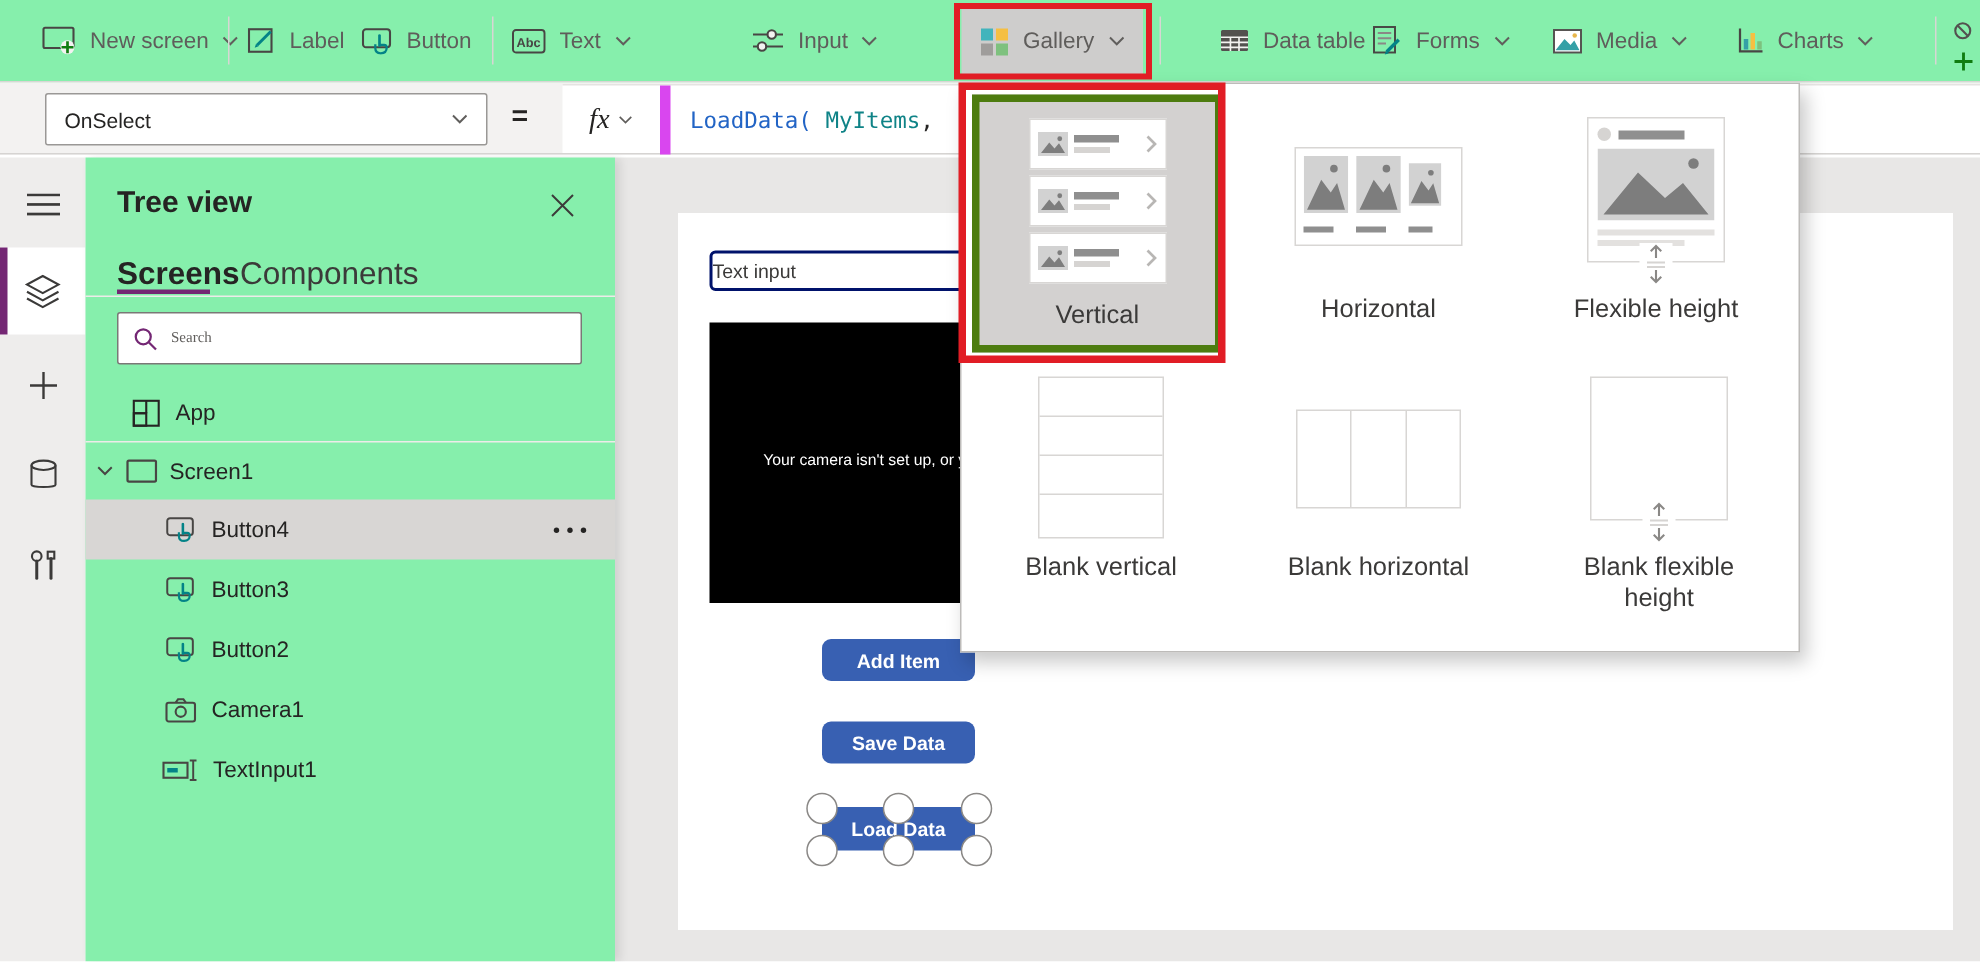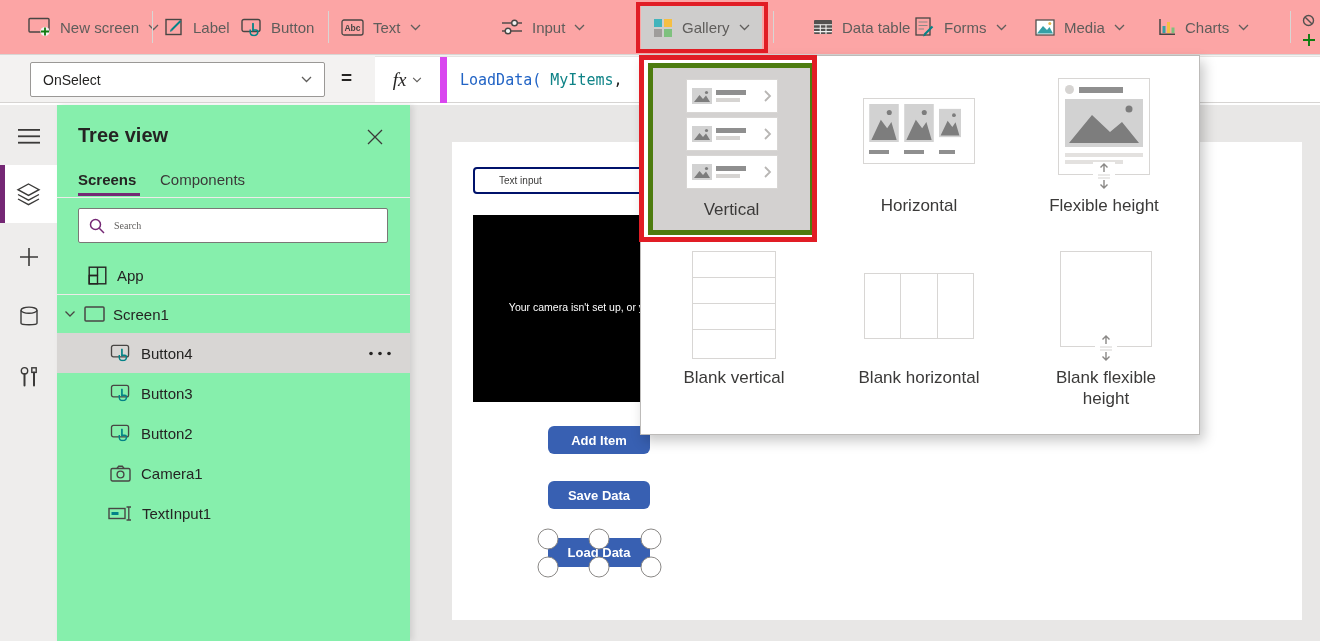--- a/index.html
+++ b/index.html
@@ -2,21 +2,21 @@
 <html><head>
 <meta charset="utf-8">
 <style>
   * { margin:0; padding:0; box-sizing:border-box; }
   html,body { width:1320px; height:641px; overflow:hidden; }
   body { font-family:"Liberation Sans", sans-serif; background:#fff; position:relative; }
   .abs { position:absolute; }
 
   
   .toolbar { position:absolute; left:0; top:0; width:1320px; height:55px;
-             background:#fca5a5; border-bottom:1px solid #d8d6d4; z-index:10; }
+             background:#86efac; border-bottom:1px solid #d8d6d4; z-index:10; }
   .tb-item { position:absolute; top:0; height:54px; display:flex; align-items:center;
              gap:9px; color:#5f5d5b; font-size:15px; cursor:default; white-space:nowrap; }
   .tb-div { position:absolute; top:11px; width:1px; height:32px; background:#d8d6d4; }
   .tb-gallery { background:#cecdcc; padding:0 12px; top:4px; height:47px; }
 
   
   .fbar { position:absolute; left:0; top:55px; width:1320px; height:48px;
           background:#f3f2f1; border-bottom:1px solid #d6d4d2; z-index:10; }
   .prop-select { position:absolute; left:30px; top:7px; width:295px; height:35px;
                  background:#fff; border:1px solid #9a9896; border-radius:2px;
@@ -38,40 +38,40 @@
   .rail { position:absolute; left:0; top:105px; width:57px; height:536px; background:#eeedec; z-index:5; }
   .rail-btn { position:absolute; left:0; width:57px; height:58px; display:flex; align-items:center; justify-content:center; }
   .rail-sel { background:#fff; }
   .rail-selbar { position:absolute; left:0; top:0; width:5px; height:100%; background:#742774; }
 
   
   .tree { position:absolute; left:57px; top:105px; width:353px; height:536px; background:#86efac;
           box-shadow:3px 0 6px rgba(0,0,0,.10); z-index:6; }
   .tree-title { position:absolute; left:21px; top:19px; font-size:20px; font-weight:600; color:#252423; }
   .tree-close { position:absolute; left:308px; top:22px; width:20px; height:20px; display:flex; align-items:center; justify-content:center; }
-  .tab { position:absolute; top:66px; font-size:15px; color:#3b3a39; }
+  .tab { position:absolute; top:66px; font-size:21px; color:#3b3a39; }
   .tab-active { font-weight:700; color:#252423; }
   .tab-underline { position:absolute; left:21px; top:88px; width:62px; height:3px; background:#742774; }
   .tree-hdiv { position:absolute; left:0; width:353px; height:1px; background:#edebe9; }
   .search-box { position:absolute; left:21px; top:103px; width:310px; height:35px; background:#fff;
                 border:1px solid #7a7876; border-radius:2px; display:flex; align-items:center; padding:0 10px; gap:9px; }
   .search-box input { border:none; outline:none; font-size:10px; color:#605e5c; width:240px;
                       font-family:Liberation Serif, serif; background:transparent; }
   .search-box input::placeholder { color:#605e5c; opacity:1; }
   .trow { position:absolute; left:0; width:353px; height:40px; display:flex; align-items:center;
           font-size:15px; color:#252423; gap:10px; }
   .trow-sel { background:#d8d6d4; }
   .dots { margin-left:auto; margin-right:18px; display:flex; align-items:center; }
 
   
   .canvas-area { position:absolute; left:410px; top:105px; width:910px; height:536px; background:#e8e7e6; z-index:1; }
   .canvas-white { position:absolute; left:42px; top:37px; width:850px; height:478px; background:#fff; }
   .ti-ctrl { position:absolute; left:473px; top:167px; width:230px; height:27px; background:#fff;
-             border:2px solid #00126b; border-radius:4px; font-size:10px; color:#3b3a39;
-             padding:0 24px; font-family:"Liberation Sans", sans-serif; z-index:2; }
+             border:2px solid #00126b; border-radius:4px; font-size:13px; color:#3b3a39;
+             padding:0 0; font-family:"Liberation Sans", sans-serif; z-index:2; }
   .camera { position:absolute; left:473px; top:215px; width:230px; height:187px; background:#000; z-index:2; }
   .camera-msg { position:absolute; left:0; top:86px; width:230px; text-align:center; color:#fff;
                 font-size:10.5px; white-space:nowrap; }
   .pa-btn { position:absolute; left:548px; width:102px; height:28px; background:#3860b2; color:#fff;
             border:none; border-radius:6px; font-size:13px; font-weight:700; z-index:2;
             font-family:"Liberation Sans", sans-serif; display:flex; align-items:center; justify-content:center; }
   .handle { position:absolute; width:21px; height:21px; border-radius:50%; background:#fff;
             border:1.5px solid #8a8886; z-index:4; transform:translate(-50%,-50%); }
 
   

